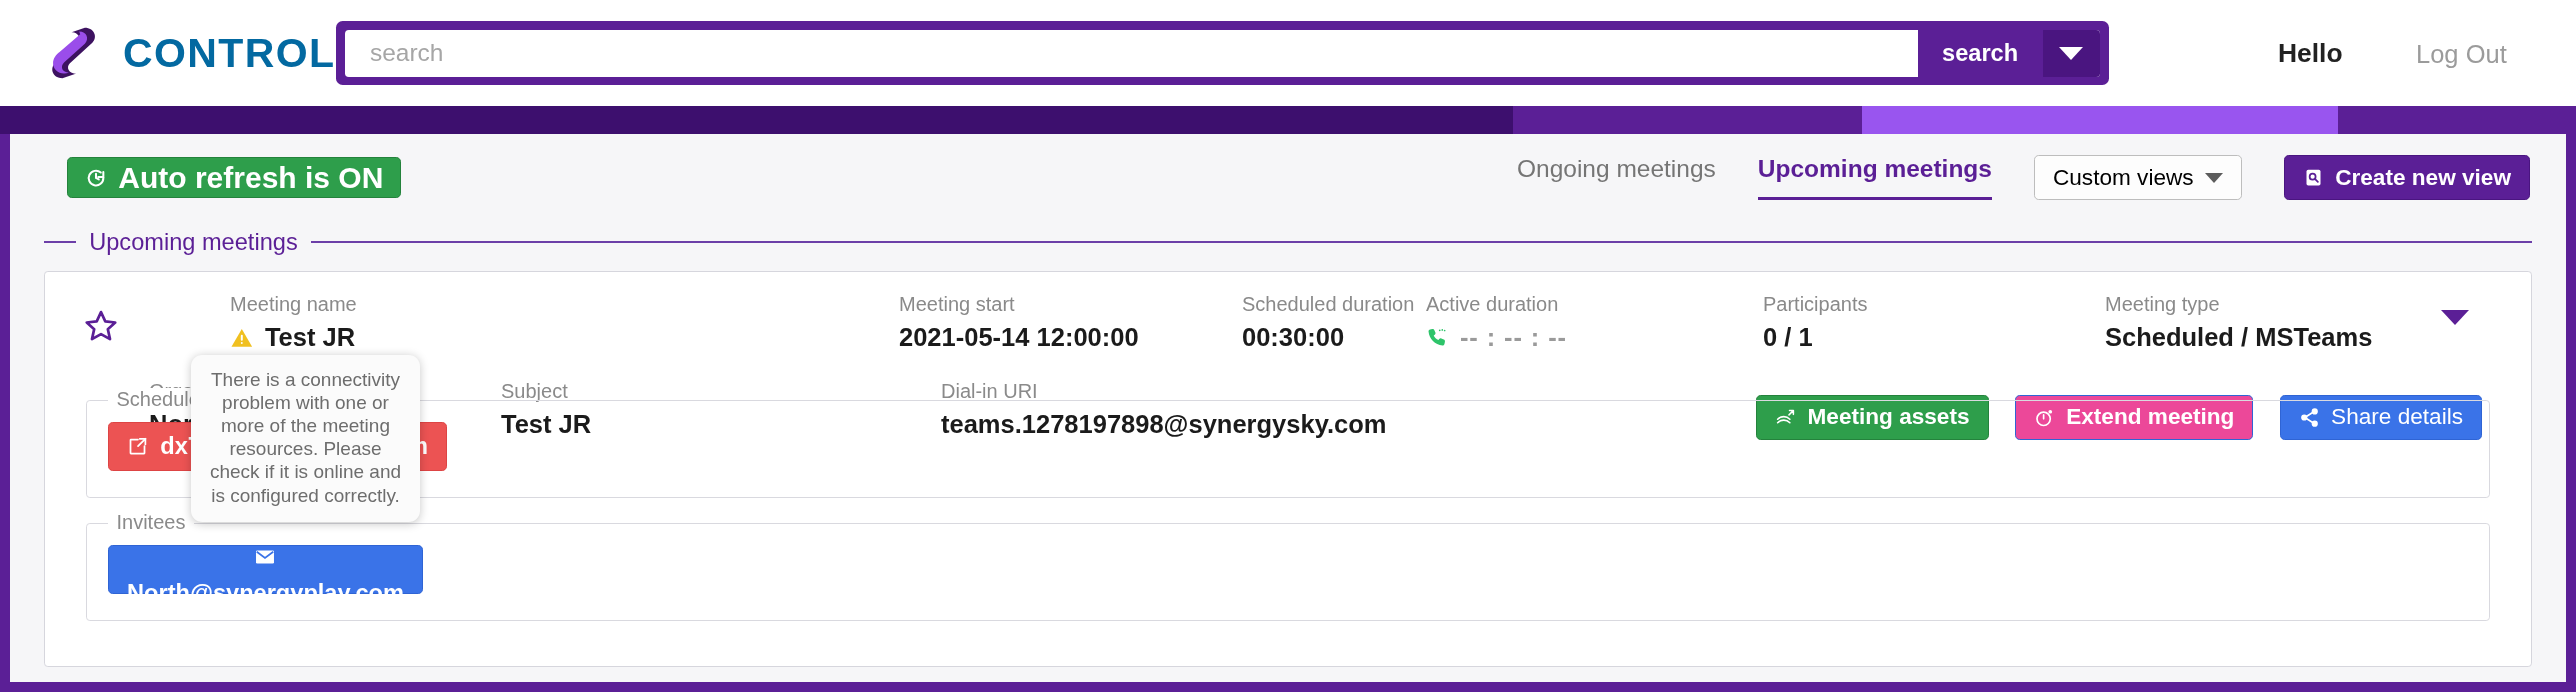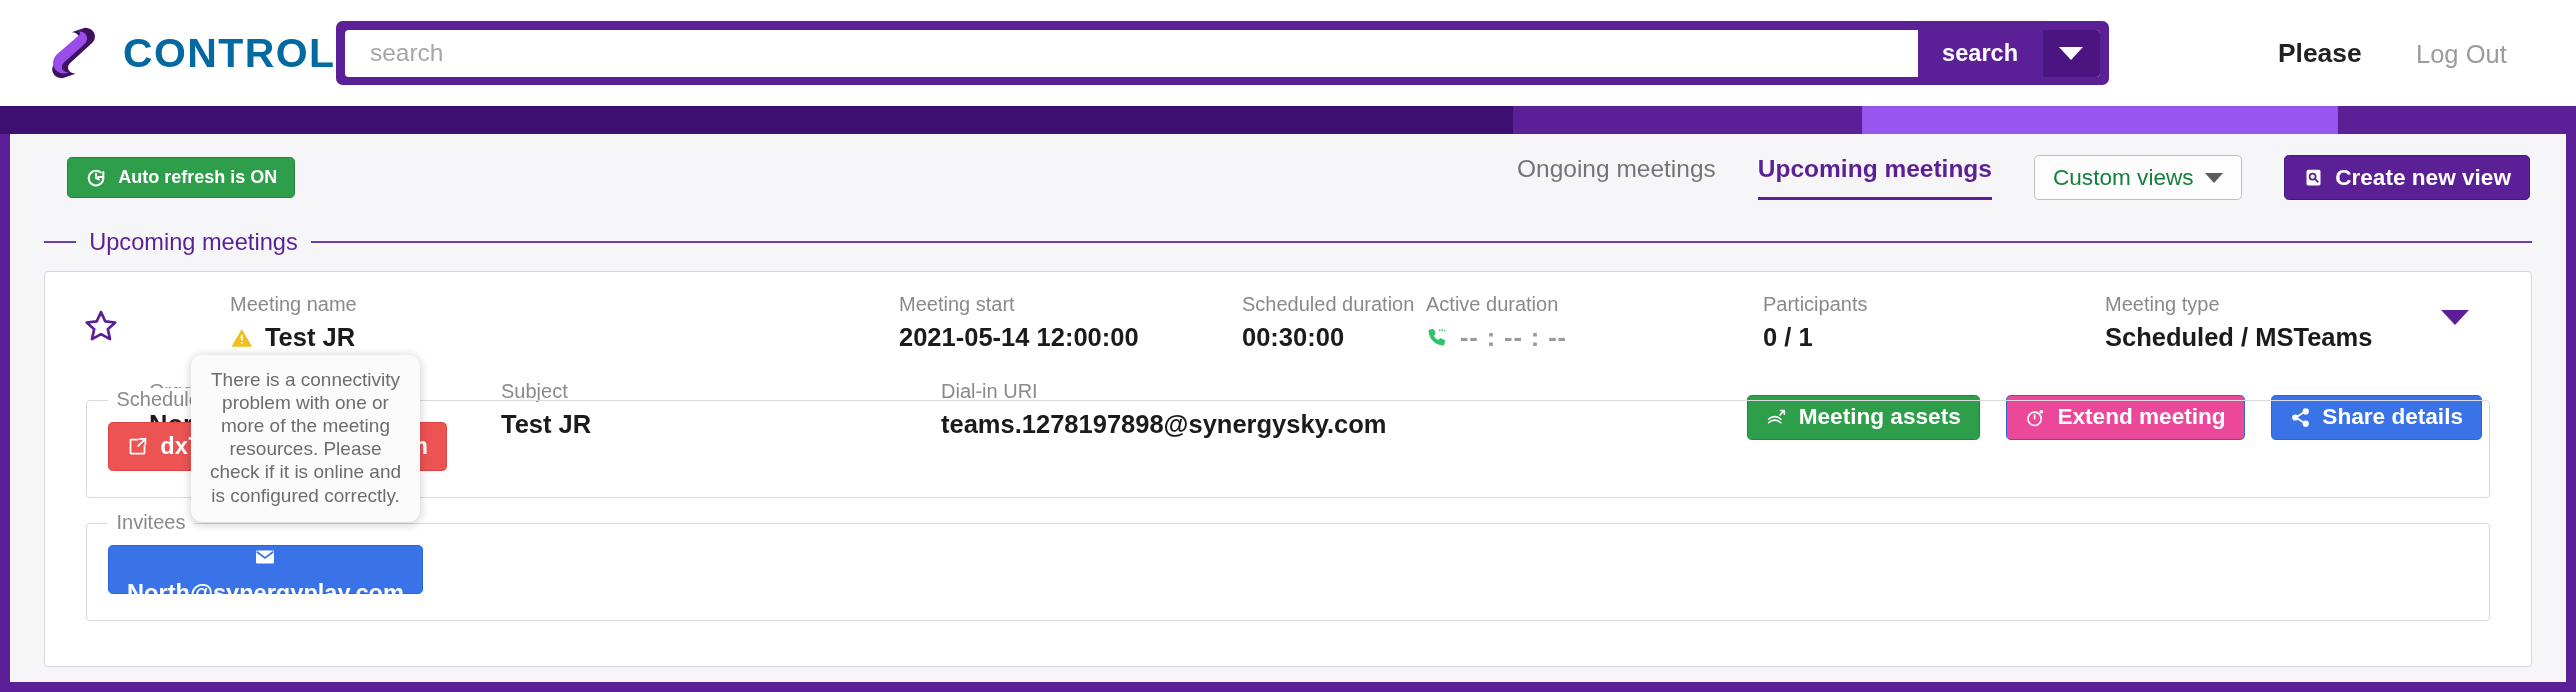--- a/index.html
+++ b/index.html
@@ -137,21 +137,21 @@
   .auto-refresh {
     background: #2e9e4b;
     color: #fff;
     border: 0.9px solid #24823c;
     border-radius: 4.7px;
     height: 41px;
     padding: 0 17px;
     display: inline-flex;
     align-items: center;
     gap: 11.3px;
-    font-size: 18px;
+    font-size: 30px;
     font-weight: 700;
     cursor: pointer;
   }
   .toolbar-right {
     margin-left: auto;
     display: flex;
     gap: 42px;
   }
   .tab {
     font-size: 24.5px;
@@ -172,21 +172,21 @@
     gap: 11.3px;
     padding: 0 18px;
     font-size: 22.6px;
     cursor: pointer;
     border: 0.9px solid transparent;
     white-space: nowrap;
   }
   .btn-outline {
     background: #fdfdfd;
     border-color: #bdbdbd;
-    color: #15803d;
+    color: #000000;
   }
   .btn-purple {
     background: #5b1f96;
     border-color: #4a1580;
     color: #fff;
     font-weight: 700;
   }
   .btn-lilac {
     background: #a8bde6;
     border-color: #a8bde6;
@@ -327,21 +327,21 @@
   <div class="search-wrap">
     <div class="search-inner">
       <input class="search-input" type="text" placeholder="search" style="">
       <button class="search-btn">search</button>
       <div class="search-caret">
         <span class="caret-down"></span>
       </div>
     </div>
   </div>
 
-  <div class="hello">Please</div>
+  <div class="hello">Hello</div>
   <div class="logout">Log Out</div>
 </div>
 
 <div class="strip">
   <div class="strip-seg" style="width:1513px;background:#3d0f6e"></div>
   <div class="strip-seg" style="width:349px;background:#5b1f96"></div>
   <div class="strip-seg" style="width:476px;background:#9955ef"></div>
   <div class="strip-seg" style="flex:1;background:#5b1f96"></div>
 </div>
 
@@ -488,21 +488,21 @@
         <span>
           <svg viewBox="0 0 24 24" width="21" height="21" fill="none" stroke="#fff" stroke-width="1.9" stroke-linecap="round">
             <circle cx="11" cy="13.5" r="7.6"></circle>
             <path d="M11 13.5 V9"></path>
             <circle cx="18.6" cy="5.4" r="2.1" fill="#fff" stroke="none"></circle>
           </svg>
         </span>
         <span>Extend meeting</span>
       </div>
 
-      <div class="btn" style="background:#3a73e8;border-color:#2f64d4;color:#fff;font-weight:700;text-align:right;">
+      <div class="btn" style="background:#3a73e8;border-color:#2f64d4;color:#fff;font-weight:400;text-align:right;">
         <span>
           <svg viewBox="0 0 24 24" width="21" height="21" fill="none" stroke="#fff" stroke-width="1.9">
             <circle cx="18" cy="5" r="2.6" fill="#fff"></circle>
             <circle cx="18" cy="19" r="2.6" fill="#fff"></circle>
             <circle cx="6" cy="12" r="2.6" fill="#fff"></circle>
             <path d="M8.4 10.8 L15.6 6.2 M8.4 13.2 L15.6 17.8" stroke-width="1.9"></path>
           </svg>
         </span>
         <span>Share details</span>
       </div>

